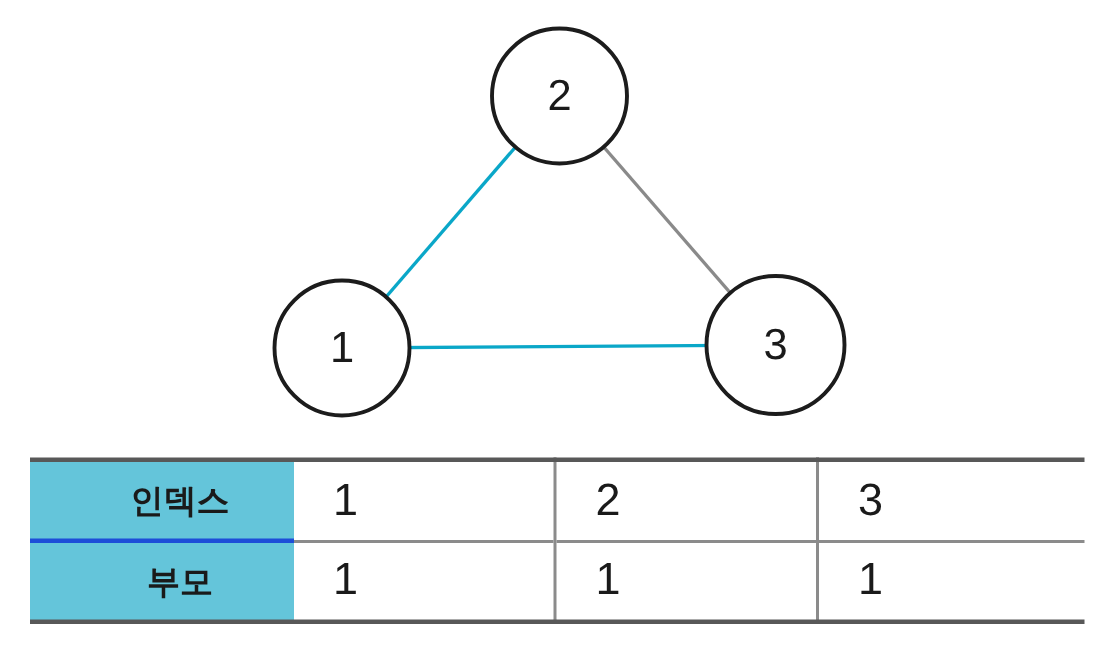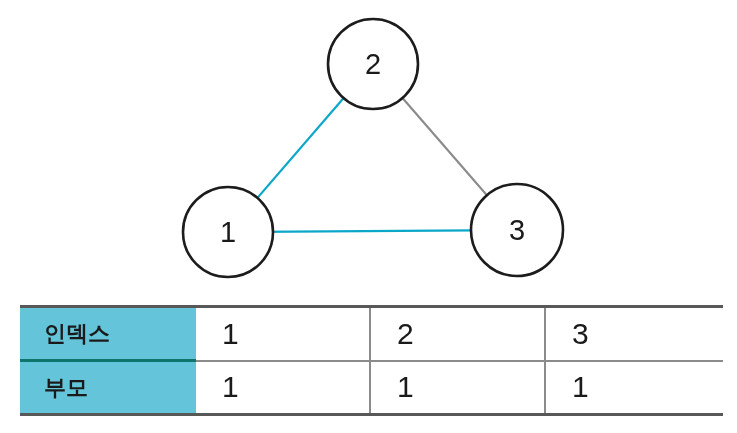--- a/index.html
+++ b/index.html
@@ -43,21 +43,21 @@
     border-collapse: collapse;
     table-layout: fixed;
     border-top: 3px solid var(--border_dark, #585858);
     border-bottom: 3px solid var(--border_dark, #585858);
   }
   table.parent-table tr {
     height: 54px;
   }
   table.parent-table th {
     background: var(--table_header_bg, #64c5da);
-    text-align: left;
+    text-align: center;
     vertical-align: middle;
     padding: 0 0 0 24px;
     font-weight: bold;
     font-size: 22px;
     color: var(--text, #1a1a1a);
   }
   table.parent-table td {
     text-align: left;
     vertical-align: middle;
     padding: 0 0 0 26px;
@@ -66,21 +66,21 @@
     background: #ffffff;
     border-left: 2px solid var(--border_light, #8b8b8b);
   }
   table.parent-table td.first-data-cell {
     border-left: none;
   }
   table.parent-table tr.second-row td {
     border-top: 2px solid var(--border_light, #8b8b8b);
   }
   table.parent-table tr.second-row th {
-    border-top: 3px solid #0f766e;
+    border-top: 3px solid #1d4ed8;
   }
 </style>
 </head>
 <body>
 
 <div class="stage">
 
   <svg class="graph-canvas" width="737" height="295" viewBox="0 0 737 295">
 
     <line class="edge" x1="228" y1="232" x2="373" y2="64" stroke="#0aa7c8"></line>

